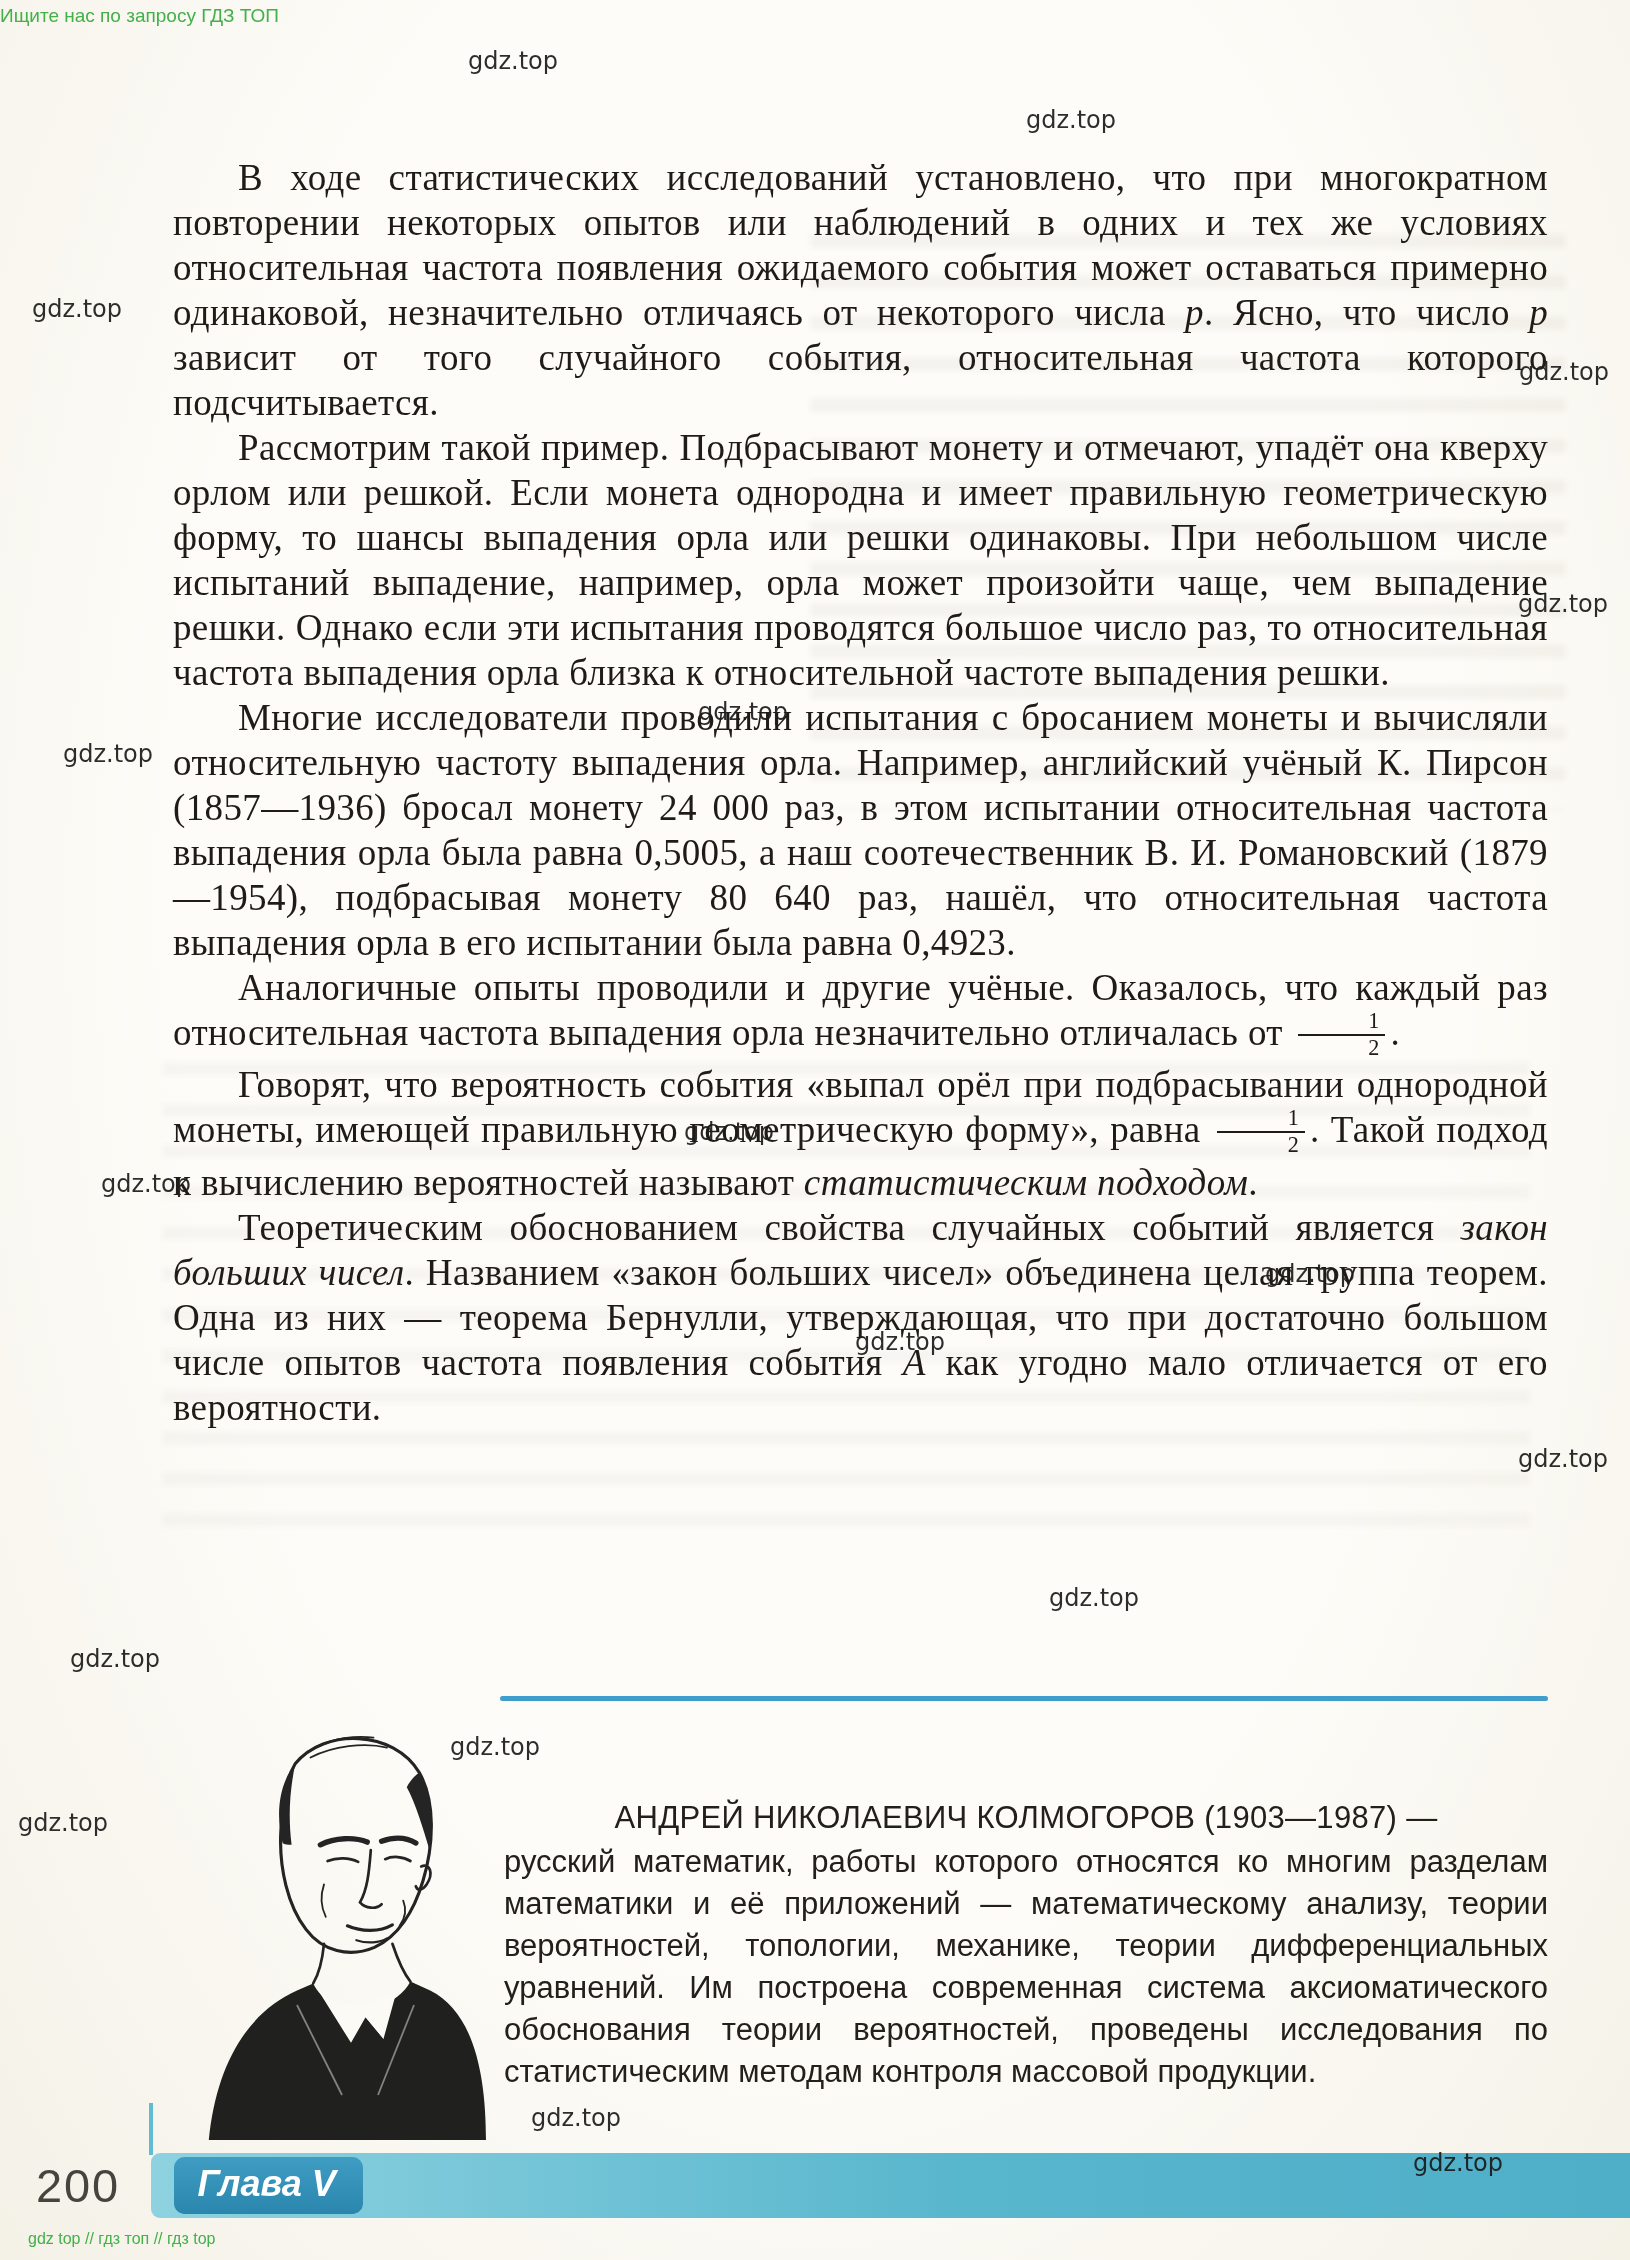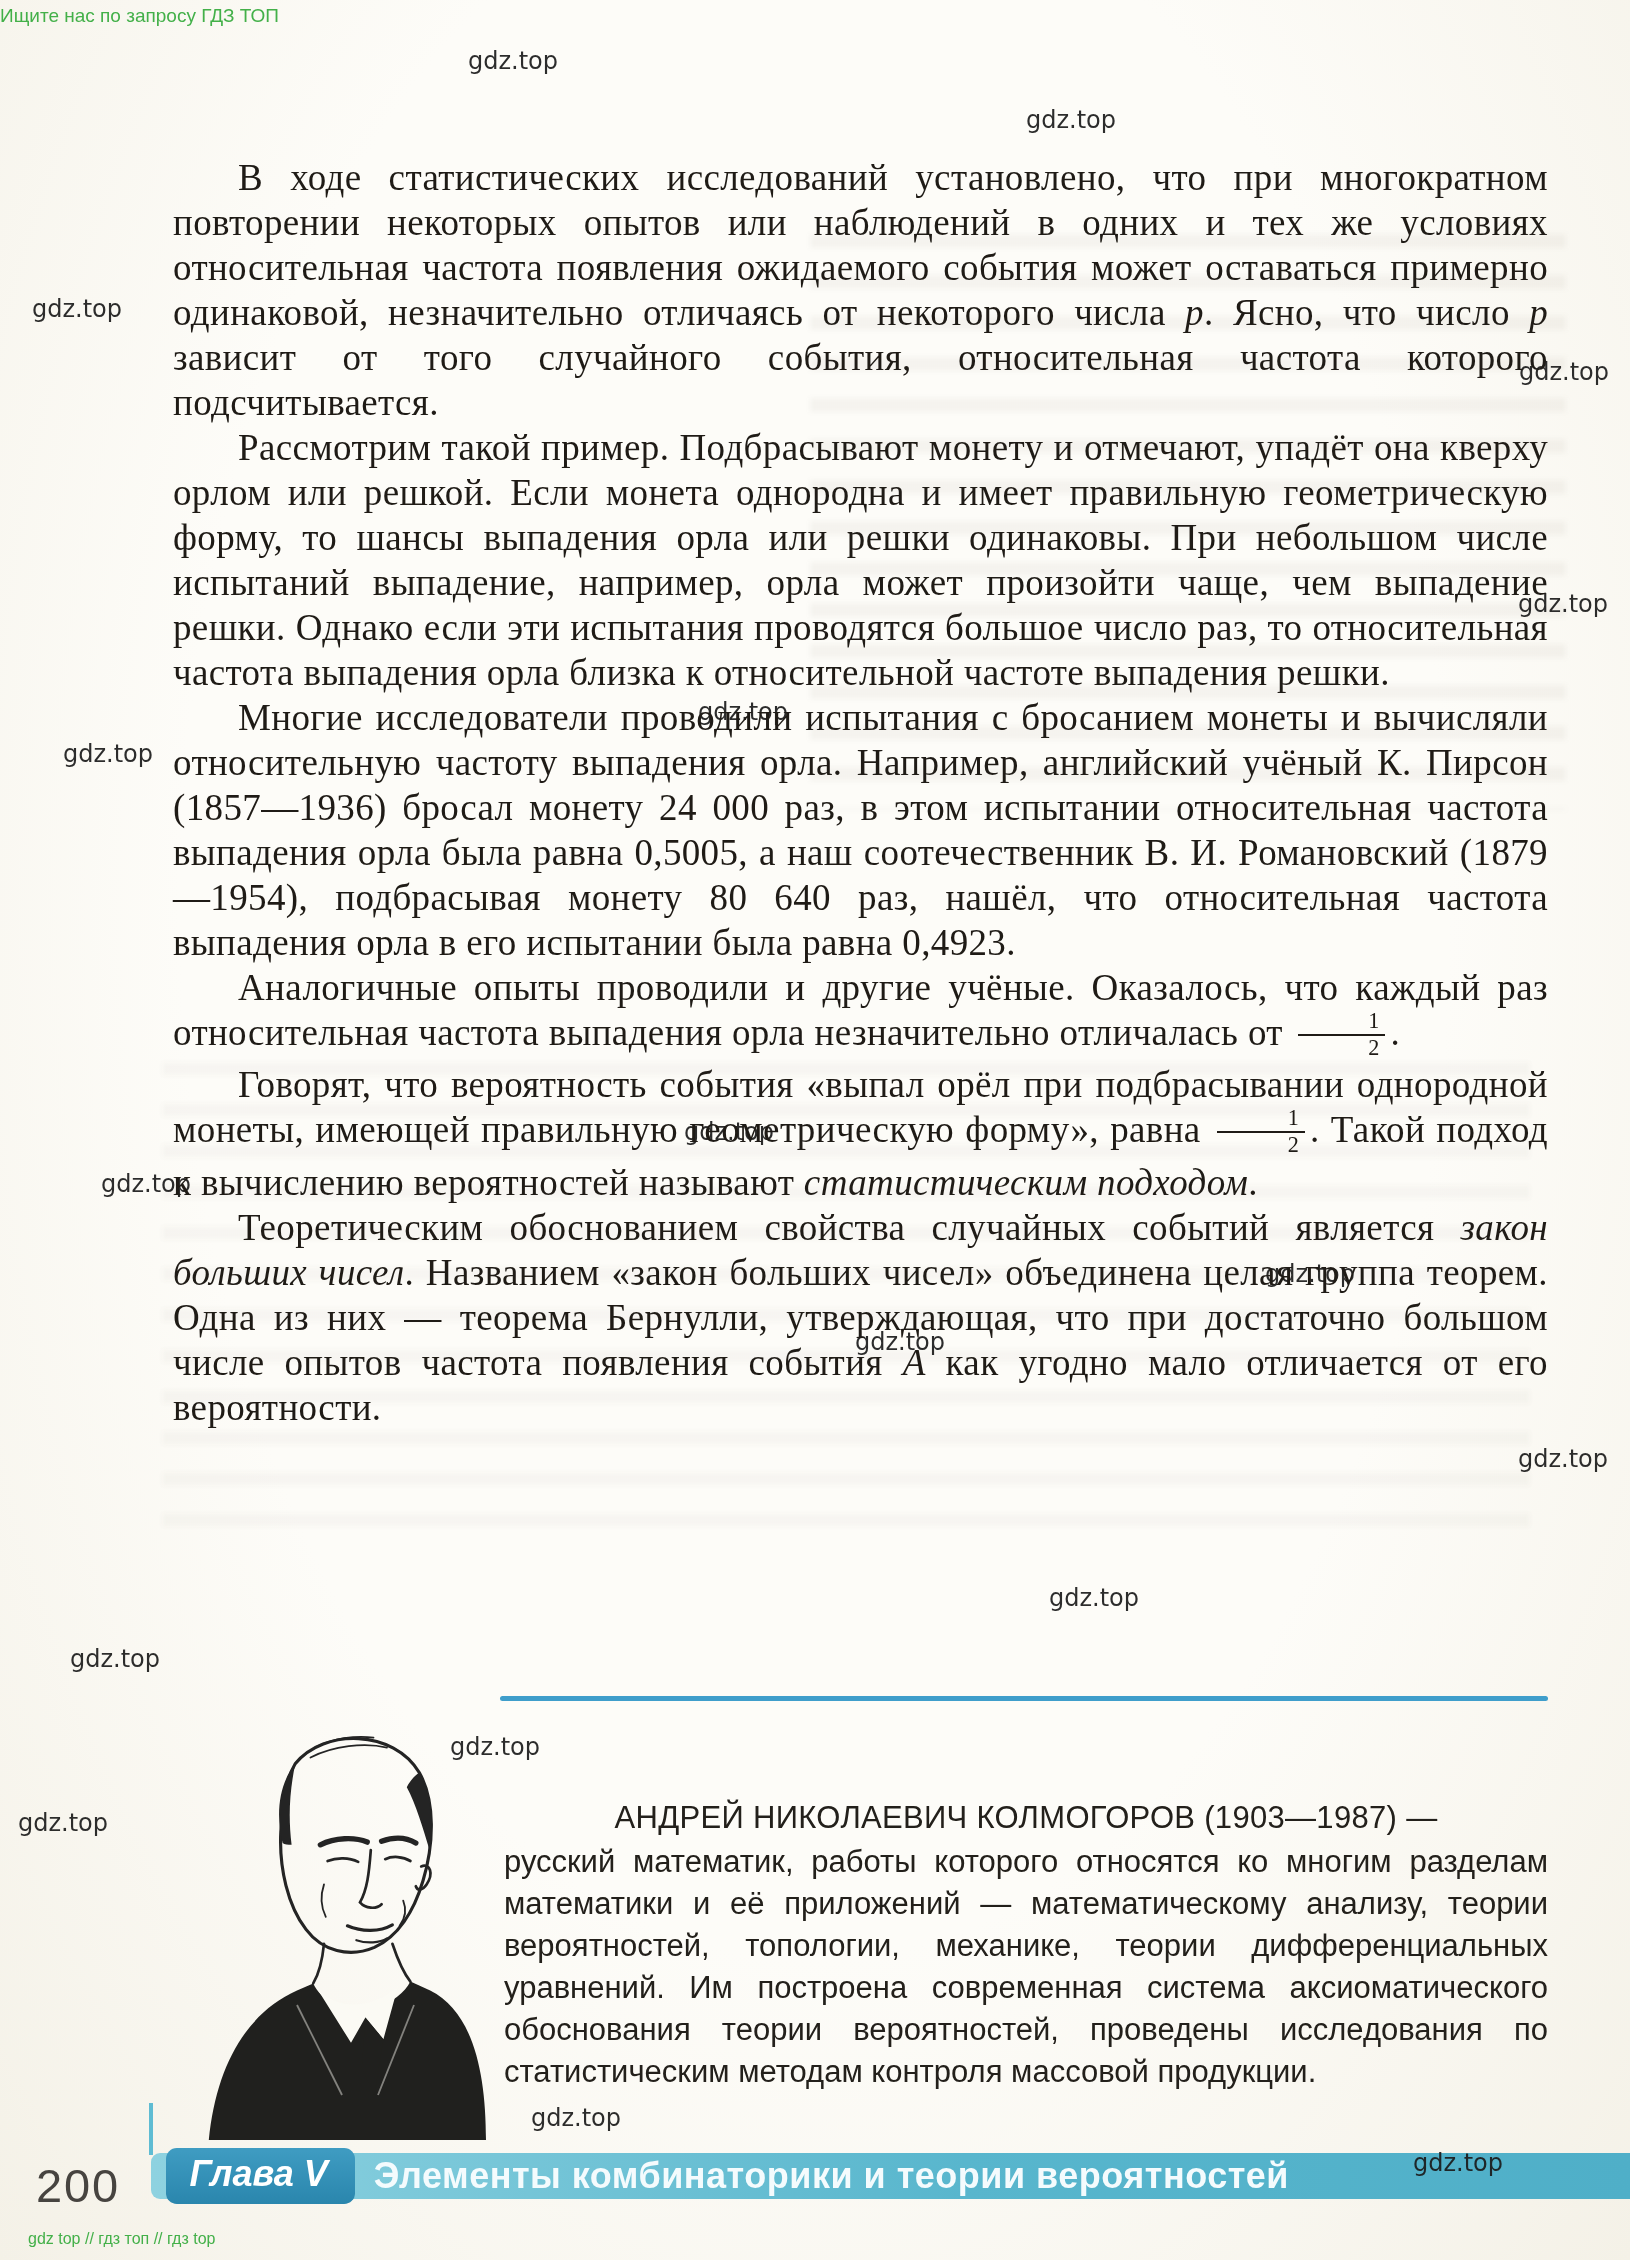--- a/index.html
+++ b/index.html
@@ -93,24 +93,24 @@
   .footer-stub {
     position: absolute; left: 149px; top: 2103px; width: 3.6px; height: 52px;
     background: #5fbcd3;
   }
   .page-number {
     position: absolute; left: 36px; top: 2158px;
     font-family: "Liberation Sans", sans-serif;
     font-size: 47px; font-weight: 500; color: #474440; letter-spacing: 1.8px;
   }
   .footer-bar {
-    position: absolute; left: 151px; right: 0; top: 2153px; height: 46px;
+    position: absolute; left: 151px; right: 0; top: 2153px; height: 65px;
     background: linear-gradient(90deg, #8ed2e0, #58b6cd 55%, #4fafc8);
     border-radius: 9px 0 0 9px;
-    display: flex; align-items: center; gap: 19px; padding-left: 15px;
+    display: flex; align-items: center; gap: 27px; padding-left: 23px;
     box-sizing: border-box;
   }
   .chapter-badge {
     background: linear-gradient(180deg, #3f9cc2, #2a86ad);
     color: #ffffff; font-family: "Liberation Sans", sans-serif;
     font-size: 36px; font-weight: bold; font-style: italic;
     padding: 5.4px 27px 9px 23.4px; border-radius: 10.8px;
     white-space: nowrap;
   }
   .chapter-title {
@@ -201,19 +201,18 @@
   <div class="bio">
     <div class="bio-name">АНДРЕЙ НИКОЛАЕВИЧ КОЛМОГОРОВ (1903—1987) —</div>
     <p class="bio-text">русский математик, работы которого относятся ко многим разделам математики и её приложений — математическому анализу, теории вероятностей, топологии, механике, теории дифференциальных уравнений. Им построена современная система аксиоматического обоснования теории вероятностей, проведены исследования по статистическим методам контроля массовой продукции.</p>
   </div>
 
   <div class="footer-stub"></div>
   <div class="page-number">200</div>
 
   <div class="footer-bar">
     <span class="chapter-badge">Глава V</span>
-    <span class="chapter-title">Элементы комбинаторики и теории вероятностей</span>
   </div>
 
   <div class="hint-bottom">gdz top  //  гдз топ  //  гдз top</div>
 
 </div>
 
 
 </body></html>

